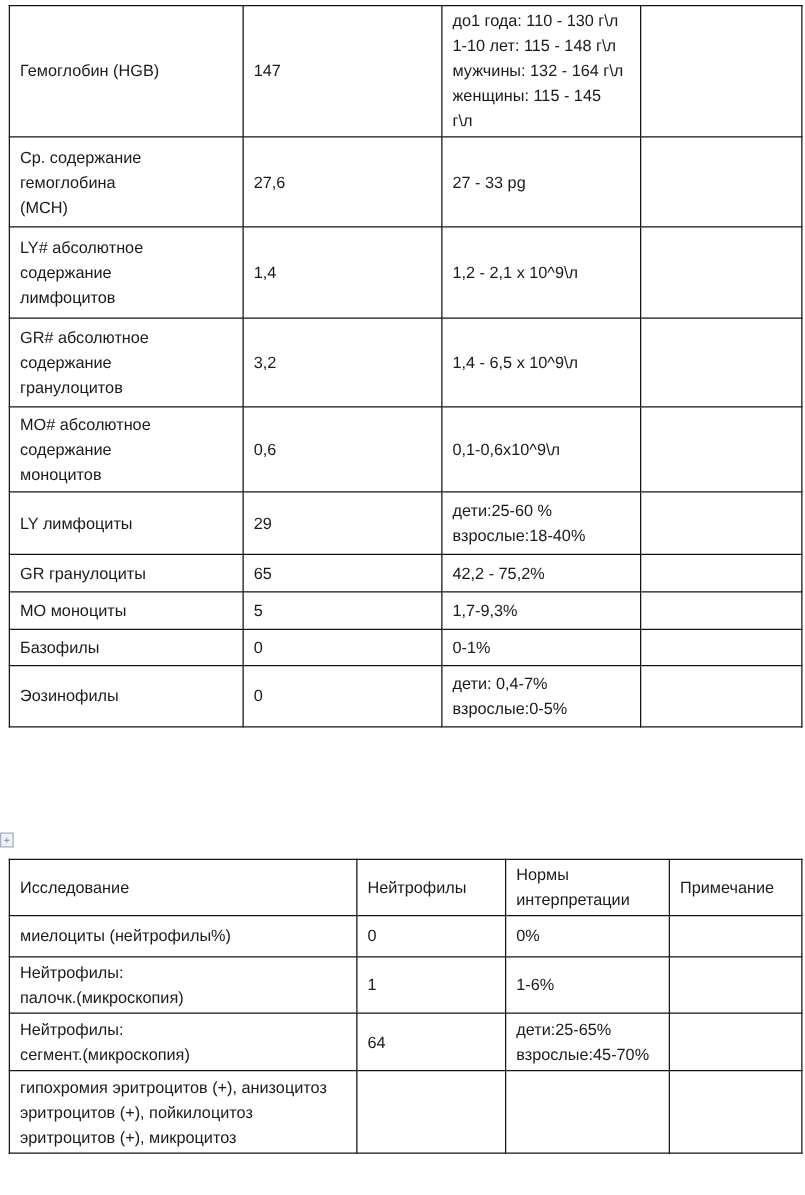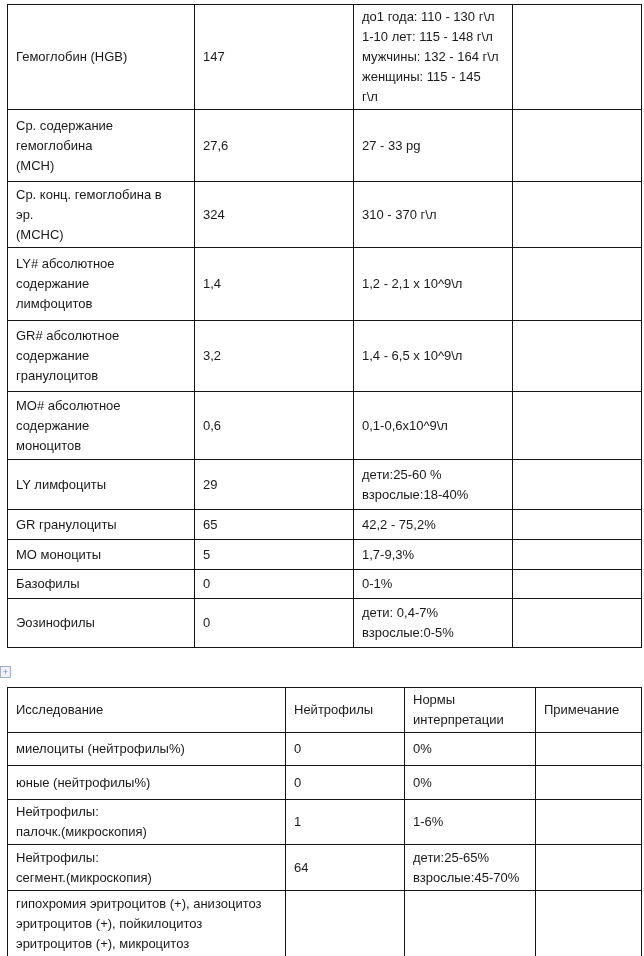--- a/index.html
+++ b/index.html
@@ -72,28 +72,20 @@
 женщины: 115 - 145
 г\л</td>
         <td></td>
       </tr>
       <tr class="t1r2">
         <td>Ср. содержание
 гемоглобина
 (MCH)</td>
         <td>27,6</td>
         <td>27 - 33 pg</td>
-        <td></td>
-      </tr>
-      <tr class="t1r3">
-        <td>Ср. конц. гемоглобина в
-эр.
-(MCHC)</td>
-        <td>324</td>
-        <td>310 - 370 г\л</td>
         <td></td>
       </tr>
       <tr class="t1r4">
         <td>LY# абсолютное
 содержание
 лимфоцитов</td>
         <td>1,4</td>
         <td>1,2 - 2,1 x 10^9\л</td>
         <td></td>
       </tr>
@@ -166,26 +158,20 @@
         <th>Нормы
 интерпретации</th>
         <th>Примечание</th>
       </tr>
       <tr class="t2r1">
         <td>миелоциты (нейтрофилы%)</td>
         <td>0</td>
         <td>0%</td>
         <td></td>
       </tr>
-      <tr class="t2r2">
-        <td>юные (нейтрофилы%)</td>
-        <td>0</td>
-        <td>0%</td>
-        <td></td>
-      </tr>
       <tr class="t2r3">
         <td>Нейтрофилы:
 палочк.(микроскопия)</td>
         <td>1</td>
         <td>1-6%</td>
         <td></td>
       </tr>
       <tr class="t2r4">
         <td>Нейтрофилы:
 сегмент.(микроскопия)</td>

